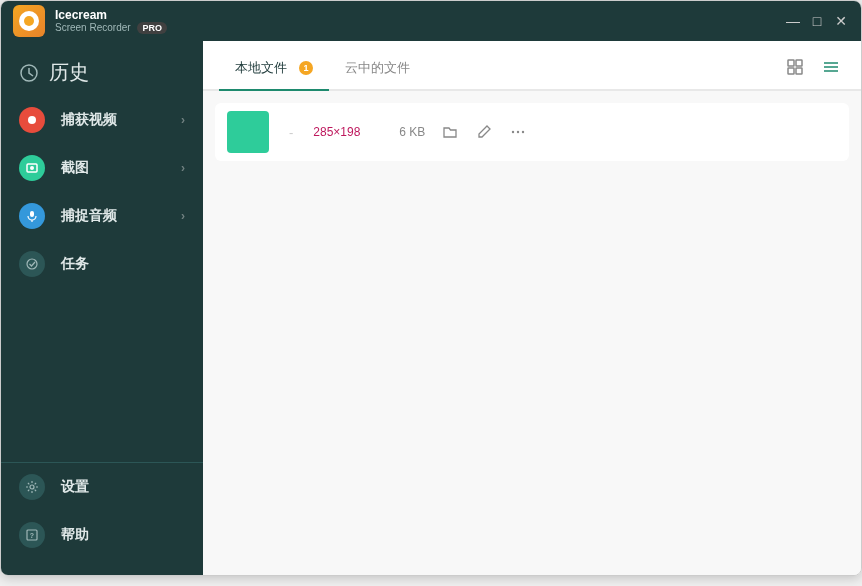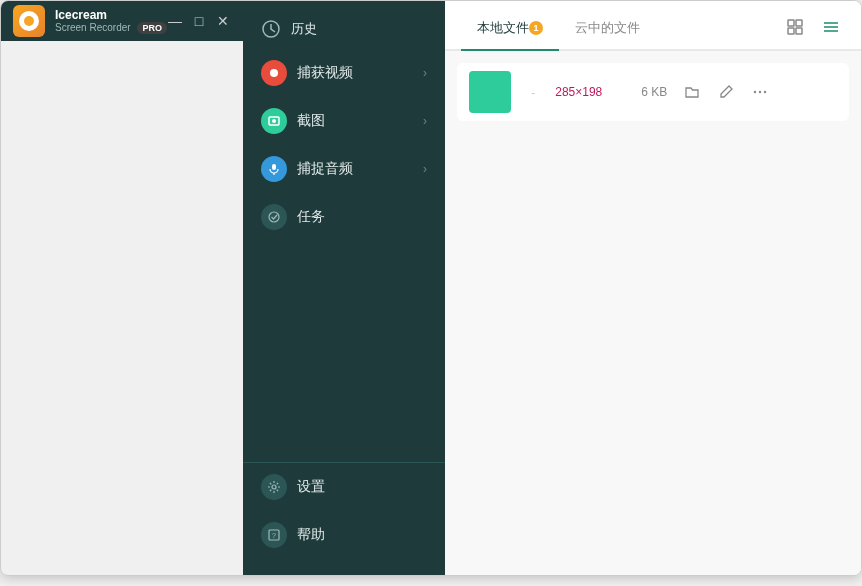--- a/index.html
+++ b/index.html
@@ -7,20 +7,21 @@
       width: 862px;
       height: 586px;
       font-family: 'Microsoft YaHei', 'PingFang SC', sans-serif;
       overflow: hidden;
       background: #f0f0f0;
     }
     .app-window {
       width: 862px;
       height: 576px;
       display: flex;
+      flex-direction: column;
       border: 1px solid #ccc;
       border-radius: 8px;
       overflow: hidden;
       box-shadow: 0 2px 12px rgba(0,0,0,0.2);
     }
     
     .title-bar {
       display: flex;
       align-items: center;
       justify-content: space-between;
@@ -118,36 +119,37 @@
       flex-direction: column;
       flex-shrink: 0;
       padding-top: 8px;
     }
     .sidebar-history {
       display: flex;
       align-items: center;
       gap: 10px;
       padding: 10px 18px;
       color: #e0e8e8;
-      font-size: 13px;
+      font-size: 20px;
     }
     .history-icon {
       width: 20px;
       height: 20px;
       color: #a0b8b8;
     }
     .sidebar-item {
       display: flex;
       align-items: center;
-      gap: 10px;
+      gap: 16px;
       padding: 11px 18px;
       color: #e0e8e8;
       font-size: 14px;
       cursor: pointer;
       position: relative;
+      font-weight: bold;
     }
     .sidebar-icon {
       width: 26px;
       height: 26px;
       border-radius: 50%;
       display: flex;
       align-items: center;
       justify-content: center;
       flex-shrink: 0;
       font-size: 13px;
@@ -186,21 +188,21 @@
       position: relative;
     }
     .tab {
       padding: 12px 16px;
       font-size: 13px;
       cursor: pointer;
       color: #888;
       position: relative;
       display: flex;
       align-items: center;
-      gap: 0;
+      gap: 12px;
       justify-content: center;
     }
     .tab.active {
       color: #1e3a3a;
       font-weight: 500;
     }
     .tab.active::after {
       content: '';
       position: absolute;
       bottom: -2px;

